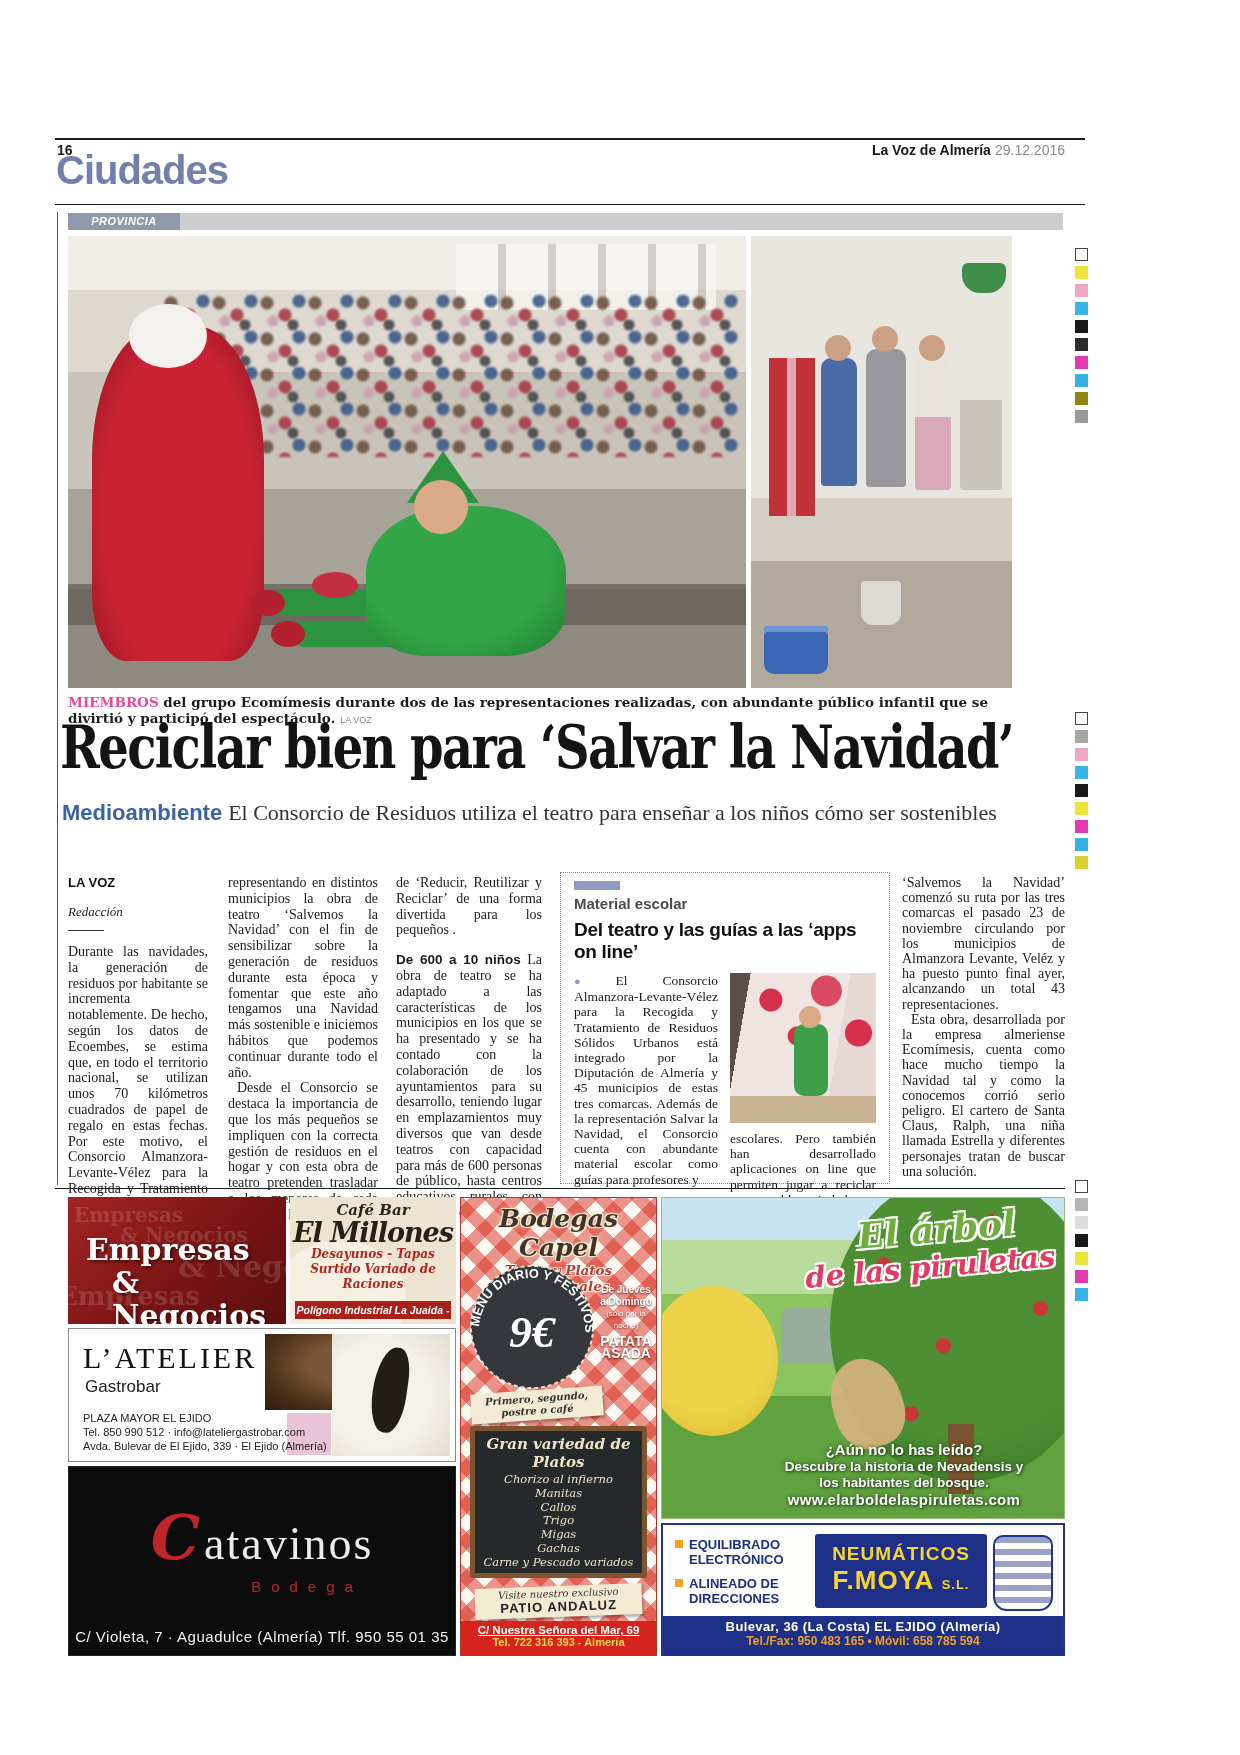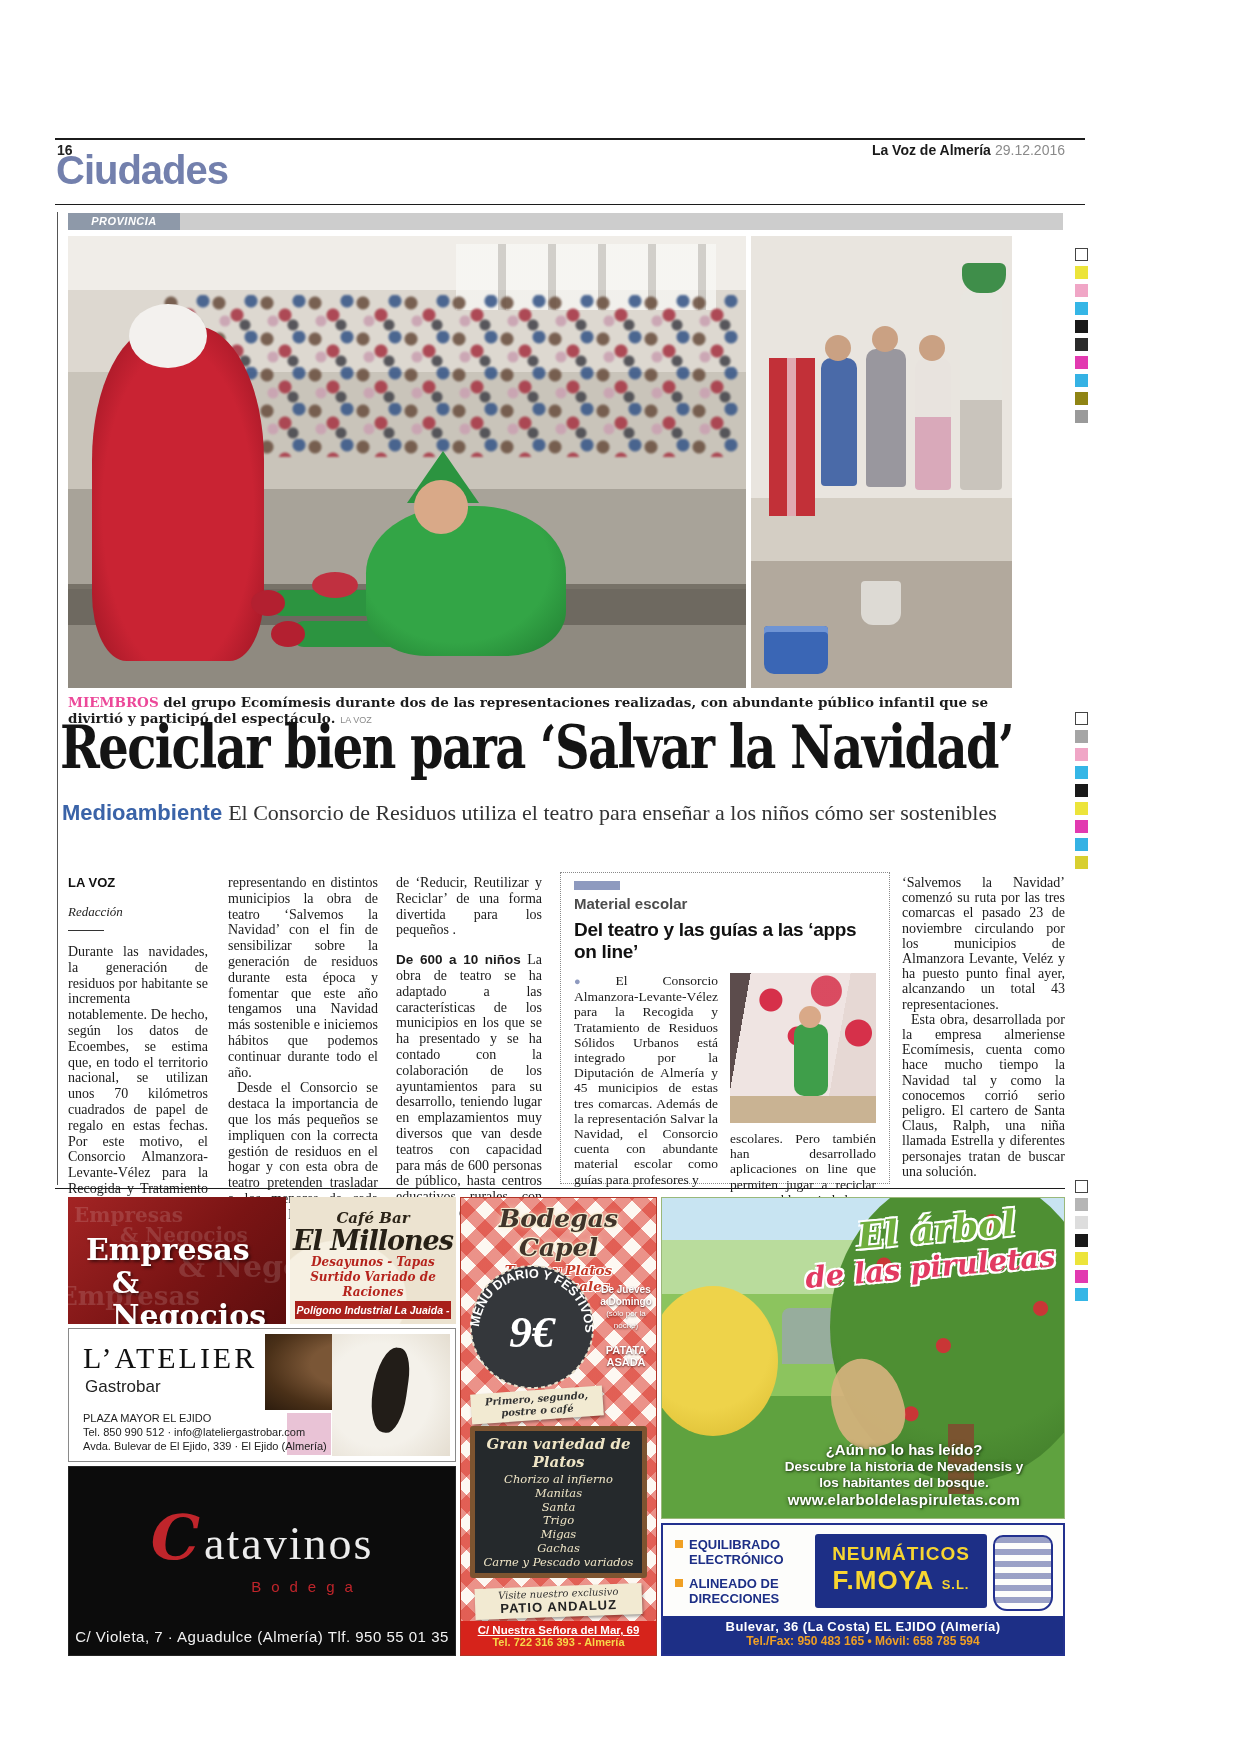--- a/index.html
+++ b/index.html
@@ -109,21 +109,21 @@
   #side-photo .floor{position:absolute;left:0;right:0;bottom:0;height:18%;background:#c9b393;}
 
   
   .ad{position:absolute;overflow:hidden;box-sizing:border-box;}
   #ad-empresas{left:68px;top:1197px;width:218px;height:127px;
     background:linear-gradient(135deg,#a32424 0,#7a1414 55%,#5c0e0e 100%);}
   #ad-empresas .ghost{position:absolute;font:700 20px "DejaVu Serif",serif;color:rgba(255,255,255,.14);white-space:nowrap;}
   #ad-empresas .main{position:absolute;left:18px;top:36px;color:#fff;font:700 30px/33px "DejaVu Serif",serif;
     text-shadow:2px 2px 3px rgba(0,0,0,.5);}
   #ad-millones{left:290px;top:1197px;width:166px;height:127px;background:
-    radial-gradient(ellipse at 30% 80%,#f6f0e2 0 40%,transparent 41%),#ece3d0;text-align:center;padding-top:12px;}
+    radial-gradient(ellipse at 30% 80%,#f6f0e2 0 40%,transparent 41%),#ece3d0;text-align:center;padding-top:4px;}
   #ad-millones .cafe{font:italic 700 15px "DejaVu Serif",serif;color:#2c2418;}
   #ad-millones .name{font:italic 700 27px/28px "DejaVu Serif",serif;color:#262016;letter-spacing:-1px;}
   #ad-millones .l1,#ad-millones .l2{font:italic 700 12px/15px "DejaVu Serif",serif;color:#b5231c;}
   #ad-millones .foot{position:absolute;left:5px;right:5px;bottom:5px;height:18px;background:#a8201a;
     color:#fff;font:italic 700 10.5px/18px "Liberation Sans",sans-serif;}
   #ad-atelier{left:68px;top:1328px;width:388px;height:134px;background:#fff;border:1px solid #8a8a8a;}
   #ad-atelier .name{position:absolute;left:14px;top:12px;font:400 30px "Liberation Serif",serif;
     letter-spacing:3px;color:#111;}
   #ad-atelier .sub{position:absolute;left:16px;top:48px;font:400 17px "Liberation Sans",sans-serif;color:#222;}
   #ad-atelier .addr{position:absolute;left:14px;bottom:8px;font:400 11px/14px "Liberation Sans",sans-serif;color:#222;}
@@ -150,21 +150,21 @@
     text-shadow:-1px -1px 0 #f5ead0,1px -1px 0 #f5ead0,-1px 1px 0 #f5ead0,1px 1px 0 #f5ead0,0 0 6px #f5ead0;}
   #ad-capel .tag{text-align:center;font:italic 700 13.5px "DejaVu Serif",serif;color:#c43a28;
     text-shadow:-1px -1px 0 #fff,1px -1px 0 #fff,-1px 1px 0 #fff,1px 1px 0 #fff;}
   #ad-capel .badge{position:absolute;left:6px;top:64px;}
   #ad-capel .ribbon{position:absolute;left:10px;top:192px;width:128px;background:#f2ead2;color:#333;
     font:italic 700 10px/12px "DejaVu Serif",serif;text-align:center;padding:3px 2px;transform:rotate(-4deg);
     box-shadow:1px 2px 3px rgba(0,0,0,.35);}
   #ad-capel .side{position:absolute;right:2px;top:86px;width:56px;text-align:center;color:#fff;
     font:700 10px/12px "Liberation Sans",sans-serif;text-shadow:0 1px 2px rgba(60,0,0,.8);}
   #ad-capel .side .small{font-size:8px;font-weight:400;}
-  #ad-capel .side .patata{font-size:11px;margin-top:12px;}
+  #ad-capel .side .patata{font-size:14px;margin-top:3px;}
   #ad-capel .board{position:absolute;left:9px;right:9px;top:228px;height:152px;background:#25292c;
     border:5px solid #7d5430;border-radius:3px;text-align:center;color:#efe5c6;padding-top:4px;box-sizing:border-box;}
   #ad-capel .board .btitle{font:italic 700 15px "DejaVu Serif",serif;margin-bottom:2px;}
   #ad-capel .board .items div{font:italic 400 11.5px/13.8px "DejaVu Serif",serif;}
   #ad-capel .visite{position:absolute;left:14px;right:14px;top:388px;background:#f2ead2;text-align:center;
     padding:2px 0 3px;transform:rotate(-2deg);box-shadow:1px 2px 3px rgba(0,0,0,.35);}
   #ad-capel .visite .v1{font:italic 400 10px "DejaVu Serif",serif;color:#333;}
   #ad-capel .visite .v2{font:700 13px "Liberation Sans",sans-serif;letter-spacing:1px;color:#222;}
   #ad-capel .redfoot{position:absolute;left:0;right:0;bottom:0;height:34px;background:#d6231b;text-align:center;}
   #ad-capel .redfoot .a1{font:700 11.5px "Liberation Sans",sans-serif;color:#fff;margin-top:3px;text-decoration:underline;}
@@ -374,21 +374,21 @@
       <div>De Jueves</div>
       <div>a Domingo</div>
       <div class="small">(sólo por la noche)</div>
       <div class="patata">PATATA ASADA</div>
     </div>
     <div class="board">
       <div class="btitle">Gran variedad de Platos</div>
       <div class="items">
           <div>Chorizo al infierno</div>
           <div>Manitas</div>
-          <div>Santa</div>
+          <div>Callos</div>
           <div>Trigo</div>
           <div>Migas</div>
           <div>Gachas</div>
           <div>Carne y Pescado variados</div>
         </div>
     </div>
     <div class="visite">
       <div class="v1">Visite nuestro exclusivo</div>
       <div class="v2">PATIO ANDALUZ</div>
     </div>

